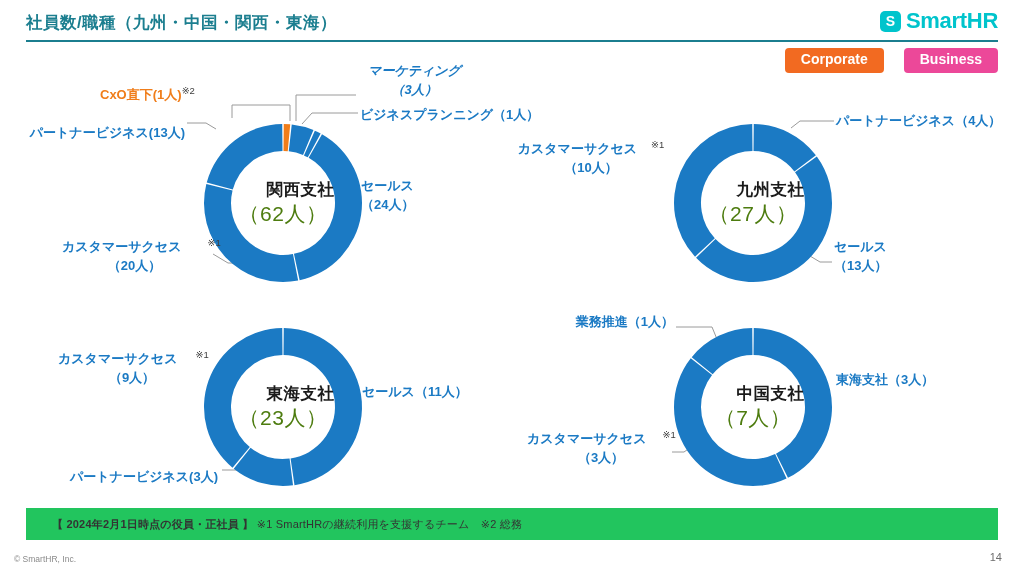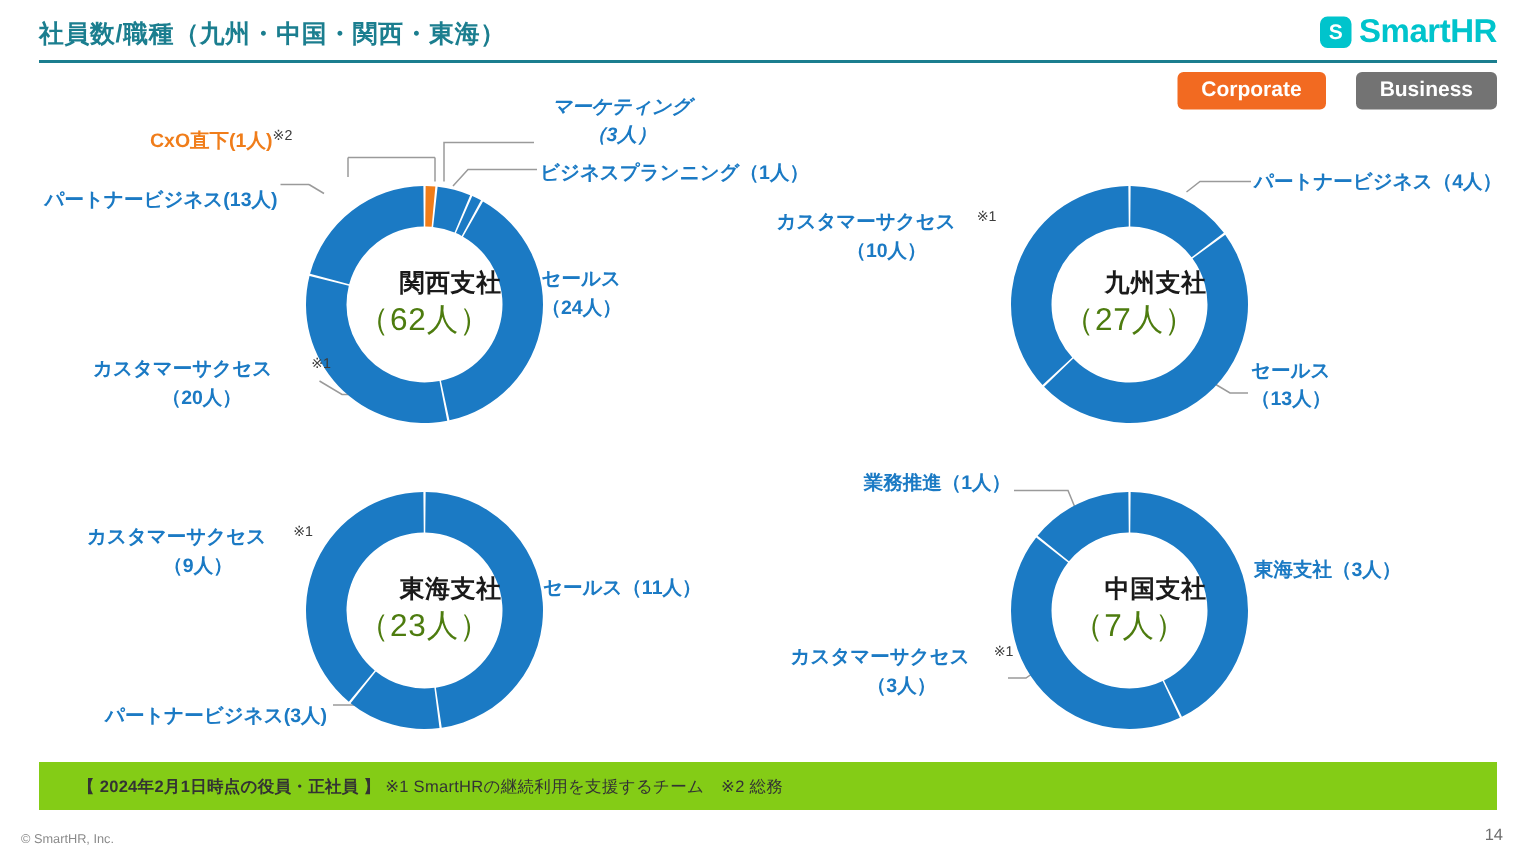--- a/index.html
+++ b/index.html
@@ -78,21 +78,21 @@
   }
   .tag {
     color: #ffffff;
     font-size: 14px;
     font-weight: bold;
     padding: 3px 16px 4px 16px;
     border-radius: 4px;
     line-height: 1.25;
   }
   .tag-corporate { background: #f26a21; }
-  .tag-business  { background: #737373; }
+  .tag-business  { background: #ec4899; }
 
   
   .chart {
     position: absolute;
     width: 170px;
     height: 170px;
   }
   .chart svg { display: block; }
   .donut-center {
     position: absolute;
@@ -150,21 +150,21 @@
     pointer-events: none;
   }
 
   
   .footnote-bar {
     position: absolute;
     left: 26px;
     top: 508px;
     width: 972px;
     height: 32px;
-    background: #84cc16;
+    background: #22c55e;
     display: flex;
     align-items: center;
   }
   .footnote-text {
     padding-left: 26px;
     font-size: 11px;
     color: #333333;
     letter-spacing: .2px;
   }
   .footnote-text b { font-weight: bold; }

